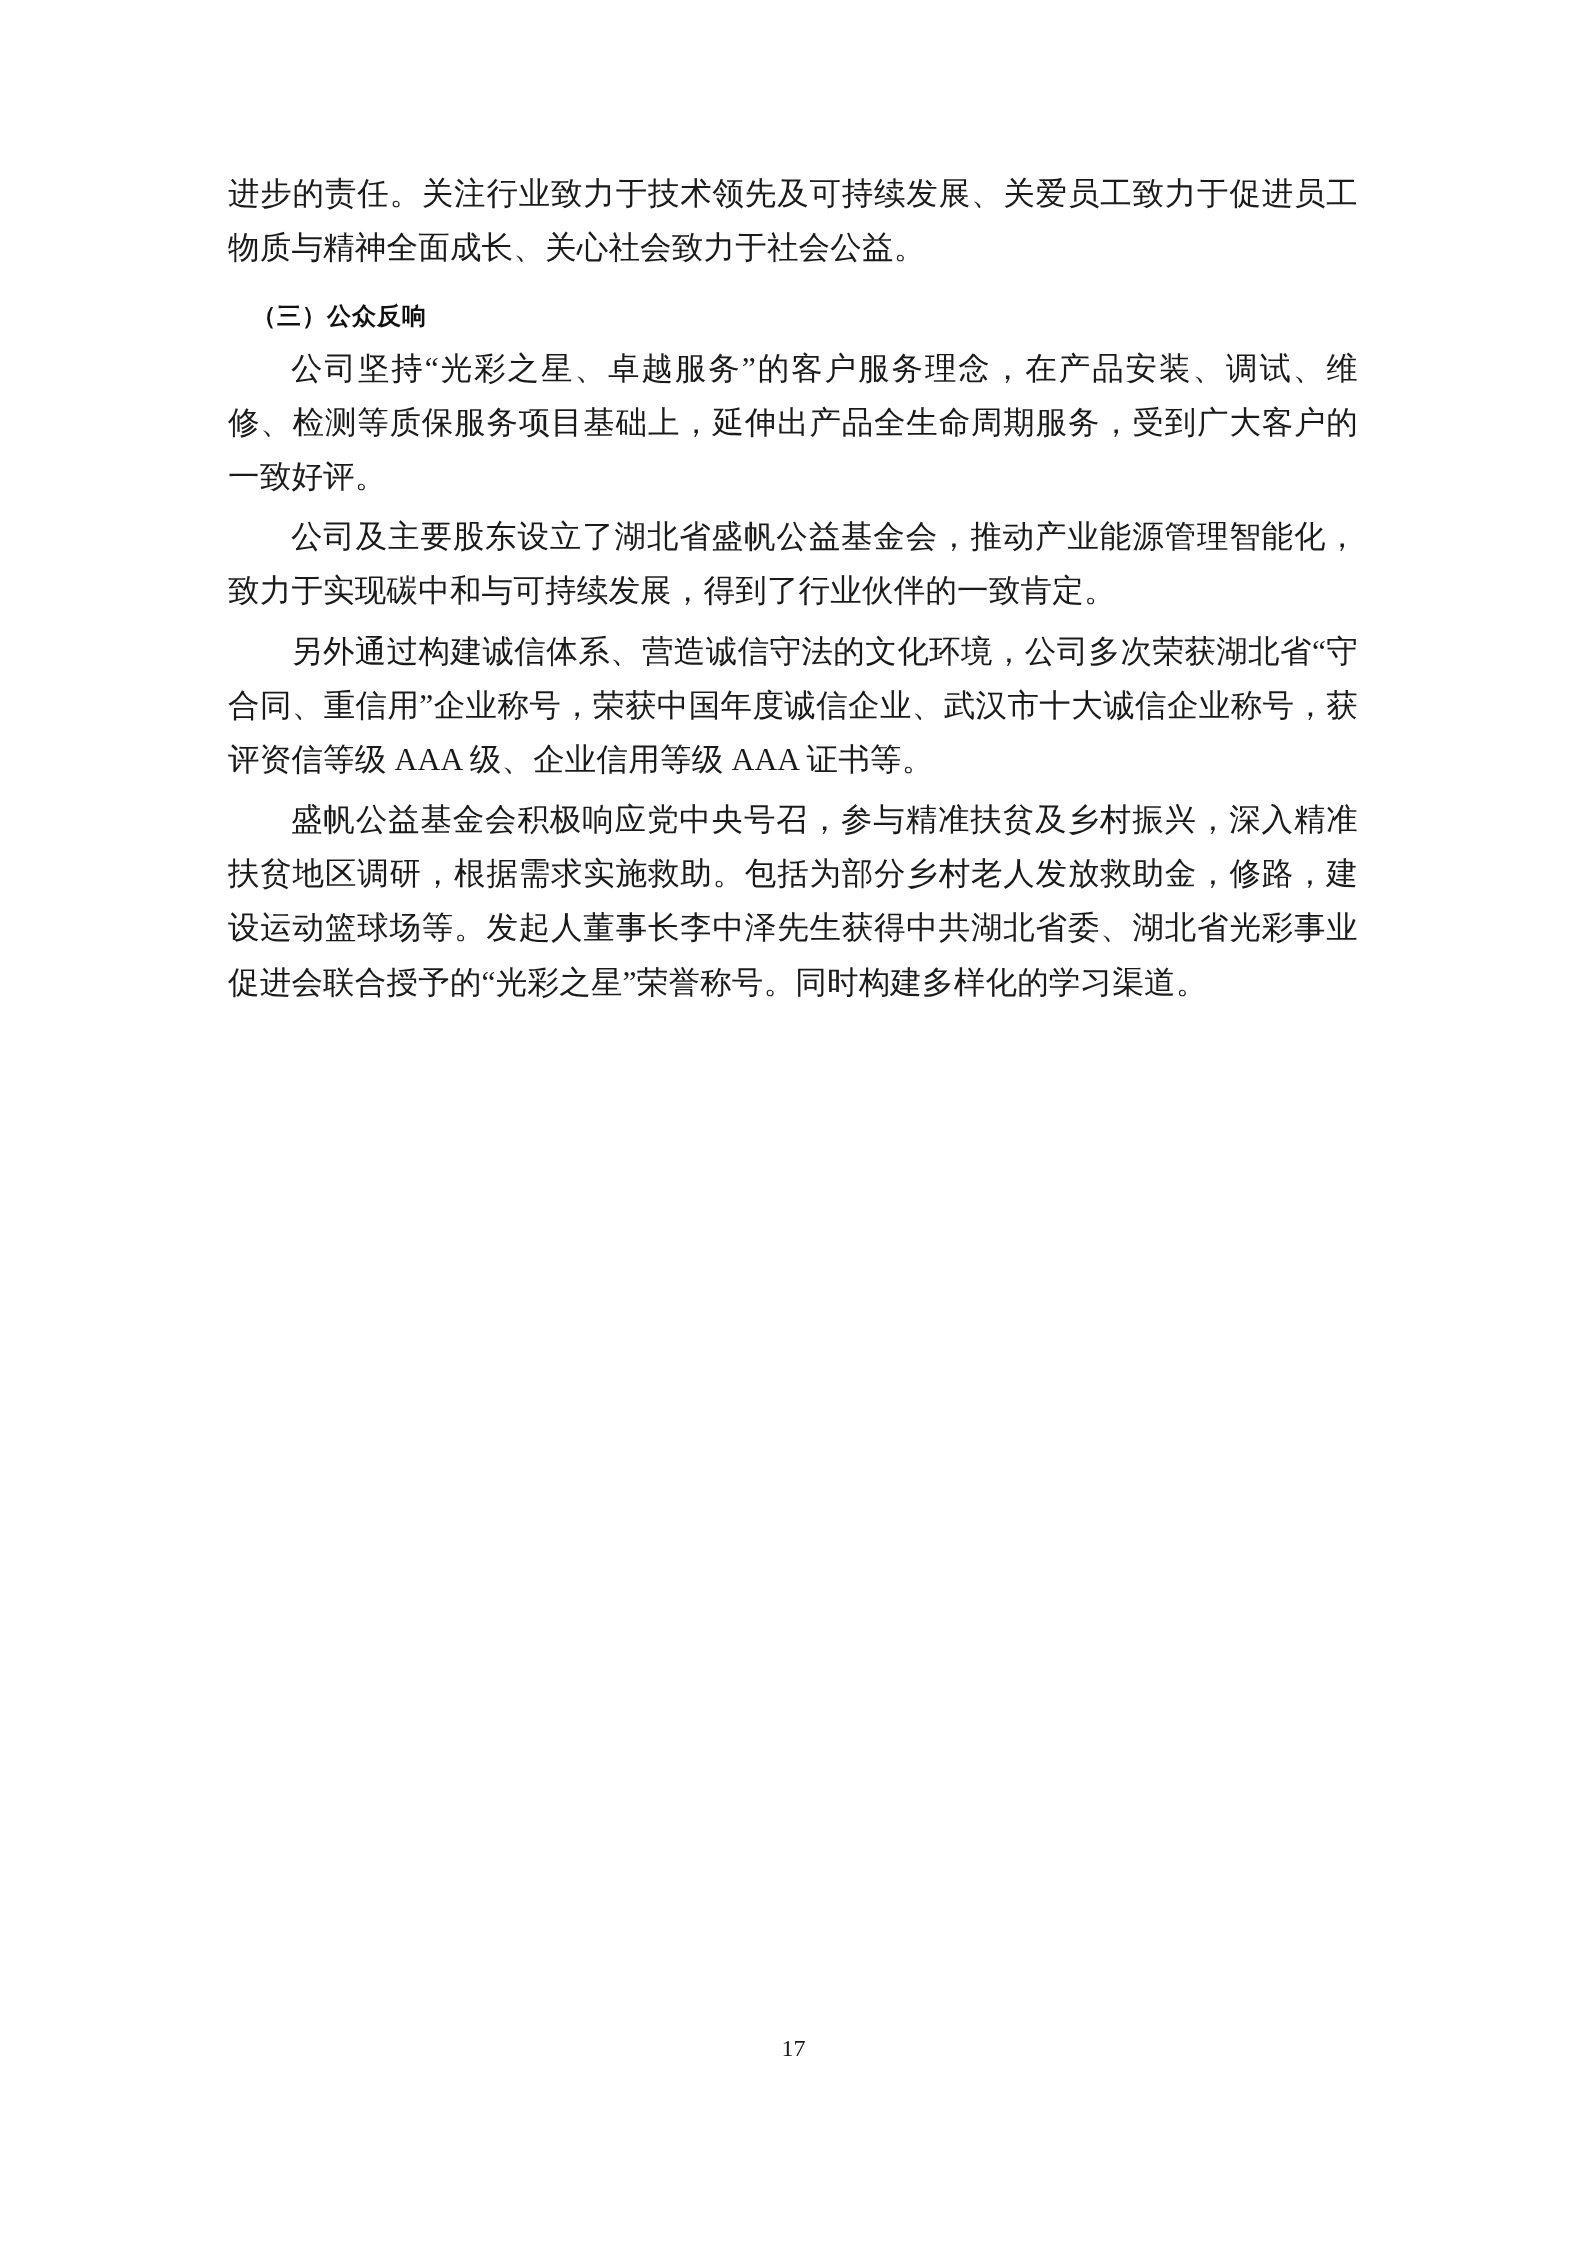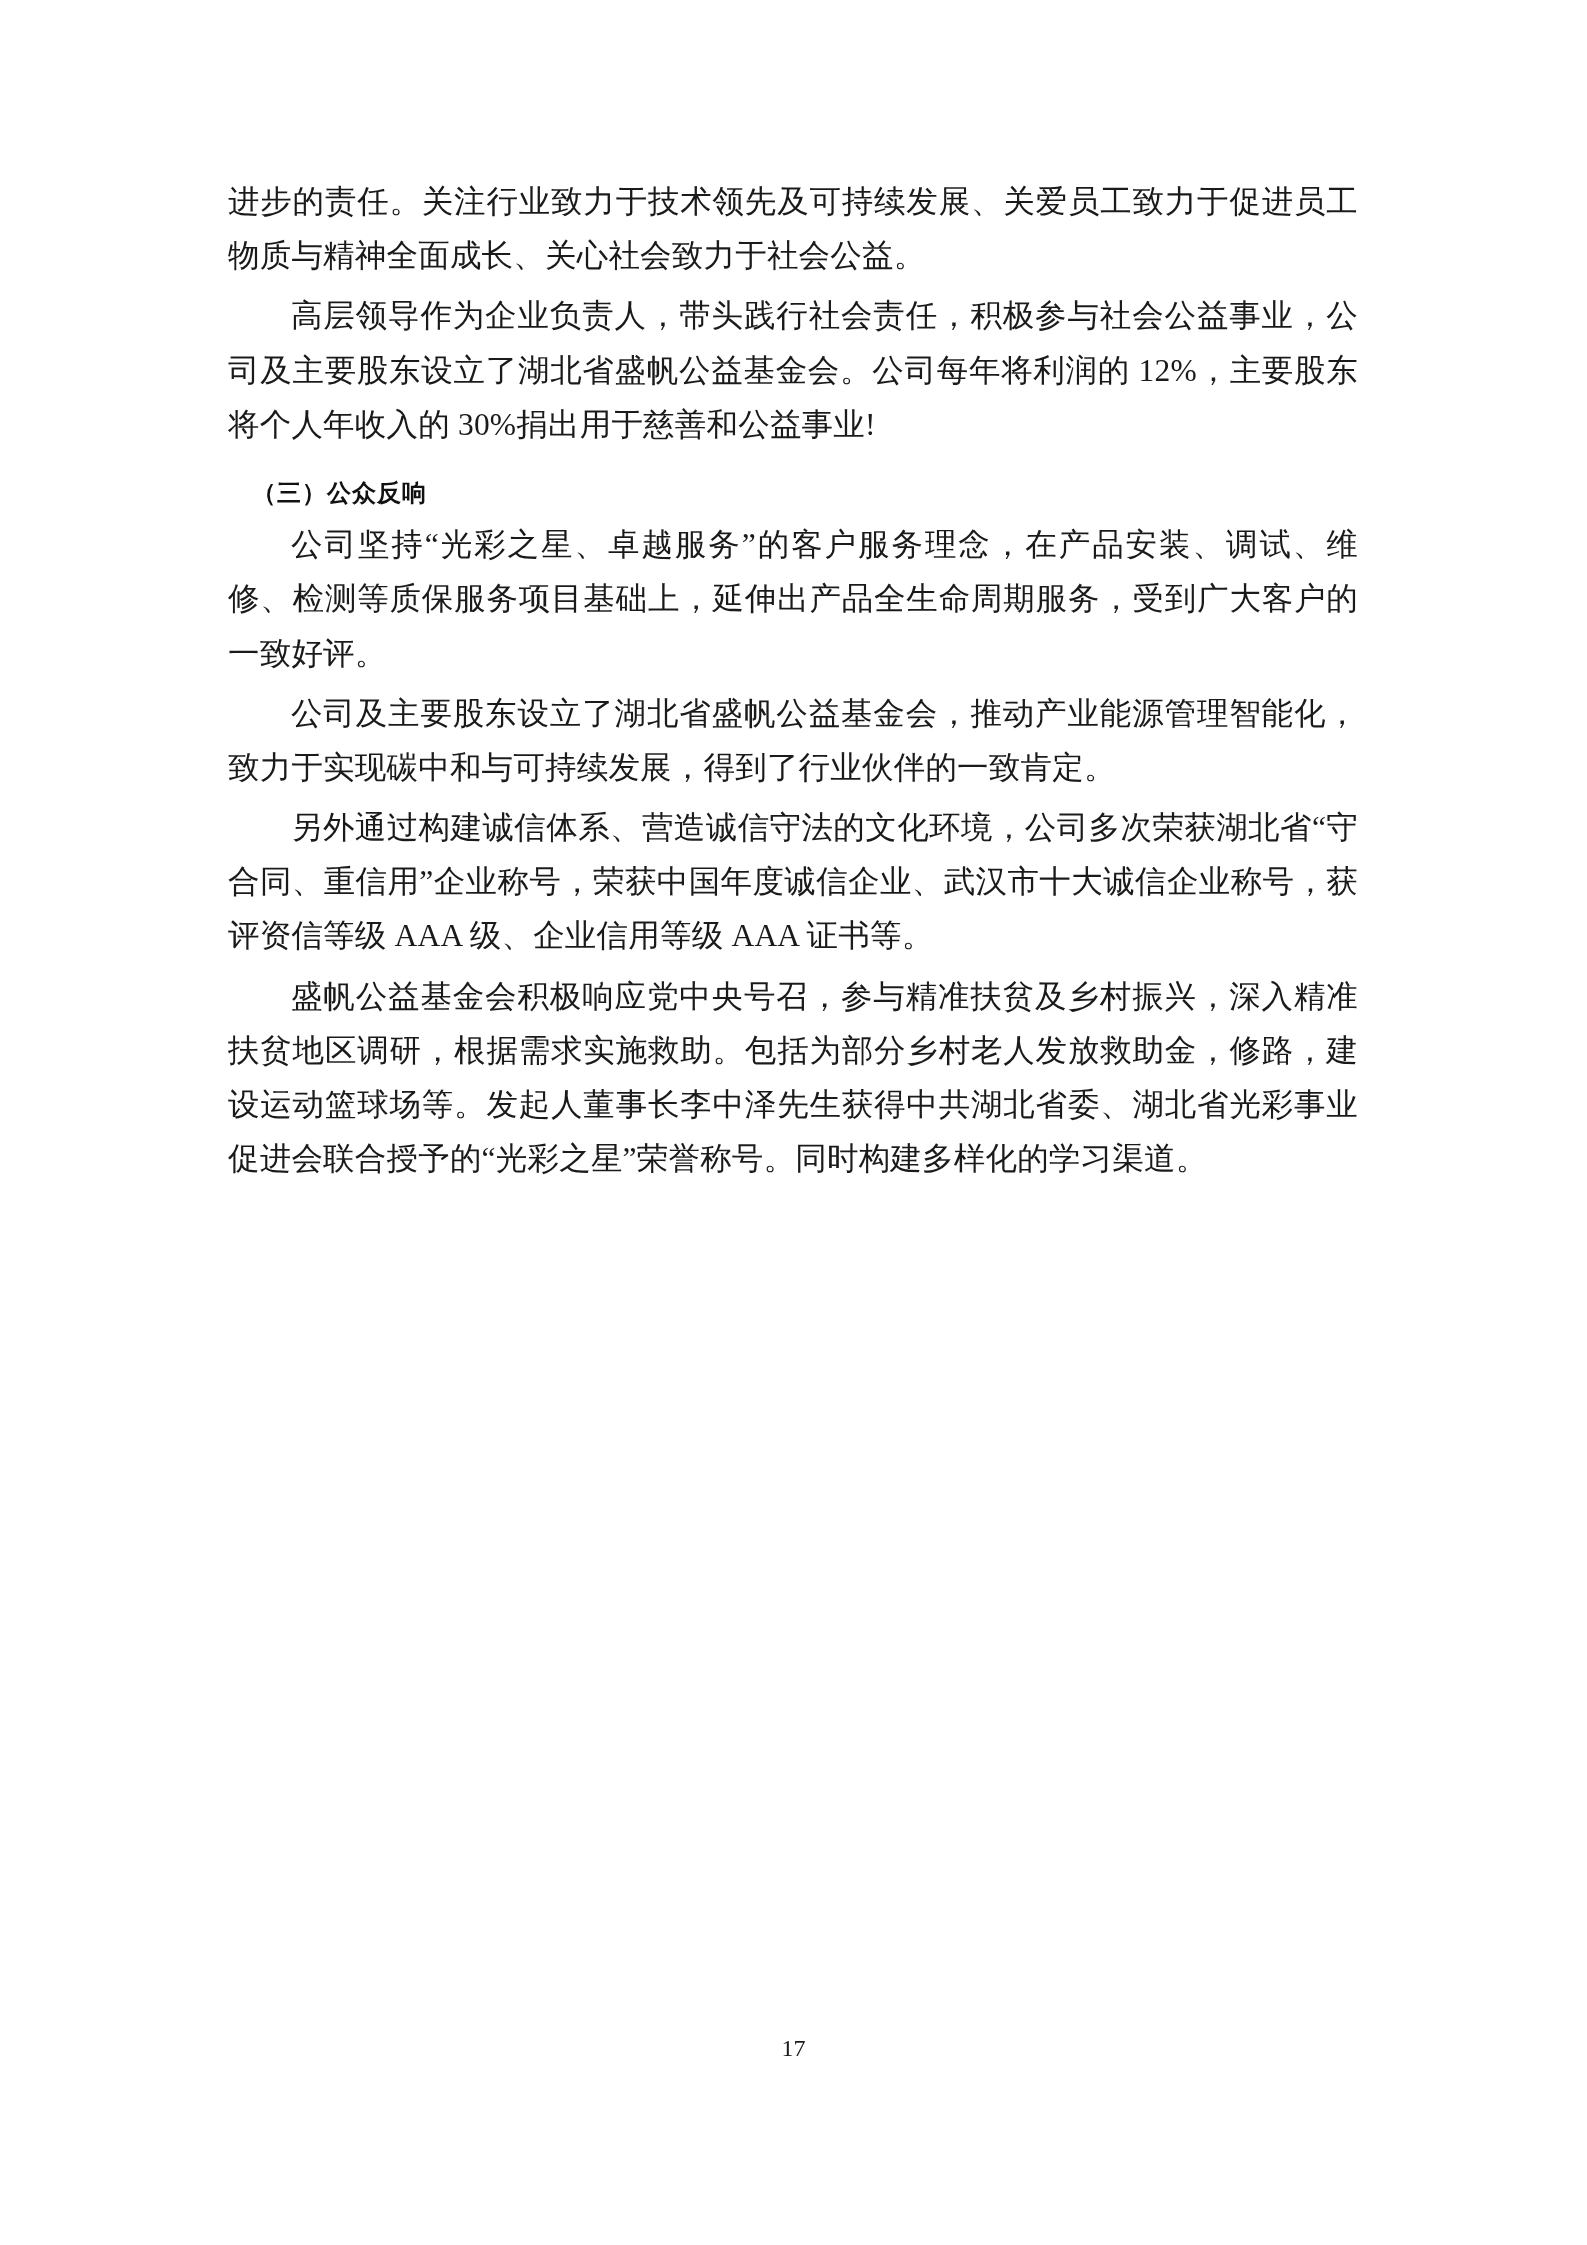--- a/index.html
+++ b/index.html
@@ -20,21 +20,21 @@
     top: 0;
     left: 0;
     width: 1587px;
     height: 2245px;
     background: #ffffff;
     box-sizing: border-box;
   }
   .content {
     position: absolute;
     left: 228px;
-    top: 175px;
+    top: 167px;
     width: 1130px;
   }
   p.para {
     margin: 0 0 6px 0;
     font-size: 31.5px;
     line-height: 1.72;
     text-align: justify;
     text-justify: inter-ideograph;
     letter-spacing: 0.2px;
     color: #1a1a1a;
@@ -62,21 +62,20 @@
     font-family: "Liberation Serif", serif;
     color: #1a1a1a;
   }
 </style>
 </head>
 <body>
 
 <div class="page">
   <div class="content">
     <p class="para">进步的责任。关注行业致力于技术领先及可持续发展、关爱员工致力于促进员工物质与精神全面成长、关心社会致力于社会公益。</p>
-    <p class="para indent">高层领导作为企业负责人，带头践行社会责任，积极参与社会公益事业，公司及主要股东设立了湖北省盛帆公益基金会。公司每年将利润的 12%，主要股东将个人年收入的 30%捐出用于慈善和公益事业!</p>
     <h2 class="heading">（三）公众反响</h2>
     <p class="para indent">公司坚持“光彩之星、卓越服务”的客户服务理念，在产品安装、调试、维修、检测等质保服务项目基础上，延伸出产品全生命周期服务，受到广大客户的一致好评。</p>
     <p class="para indent">公司及主要股东设立了湖北省盛帆公益基金会，推动产业能源管理智能化，致力于实现碳中和与可持续发展，得到了行业伙伴的一致肯定。</p>
     <p class="para indent">另外通过构建诚信体系、营造诚信守法的文化环境，公司多次荣获湖北省“守合同、重信用”企业称号，荣获中国年度诚信企业、武汉市十大诚信企业称号，获评资信等级 AAA 级、企业信用等级 AAA 证书等。</p>
     <p class="para indent">盛帆公益基金会积极响应党中央号召，参与精准扶贫及乡村振兴，深入精准扶贫地区调研，根据需求实施救助。包括为部分乡村老人发放救助金，修路，建设运动篮球场等。发起人董事长李中泽先生获得中共湖北省委、湖北省光彩事业促进会联合授予的“光彩之星”荣誉称号。同时构建多样化的学习渠道。</p>
   </div>
   <div class="page-number">17</div>
 </div>
 
 </body></html>

